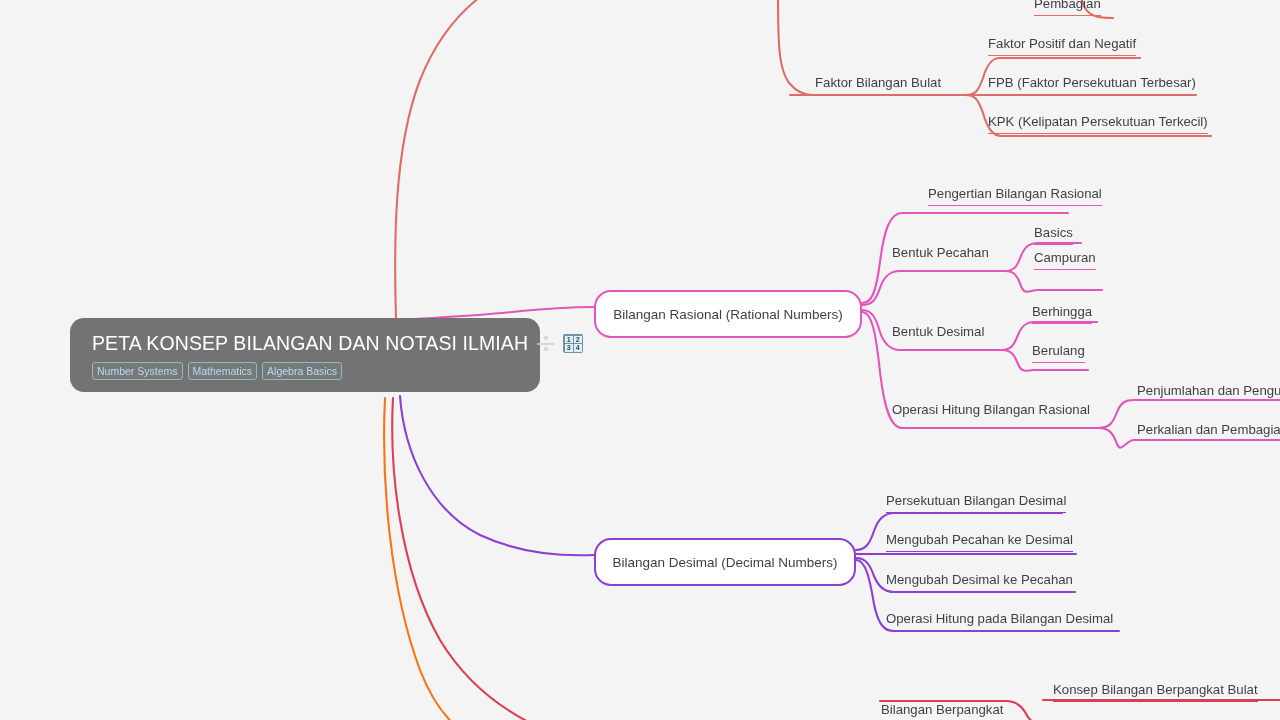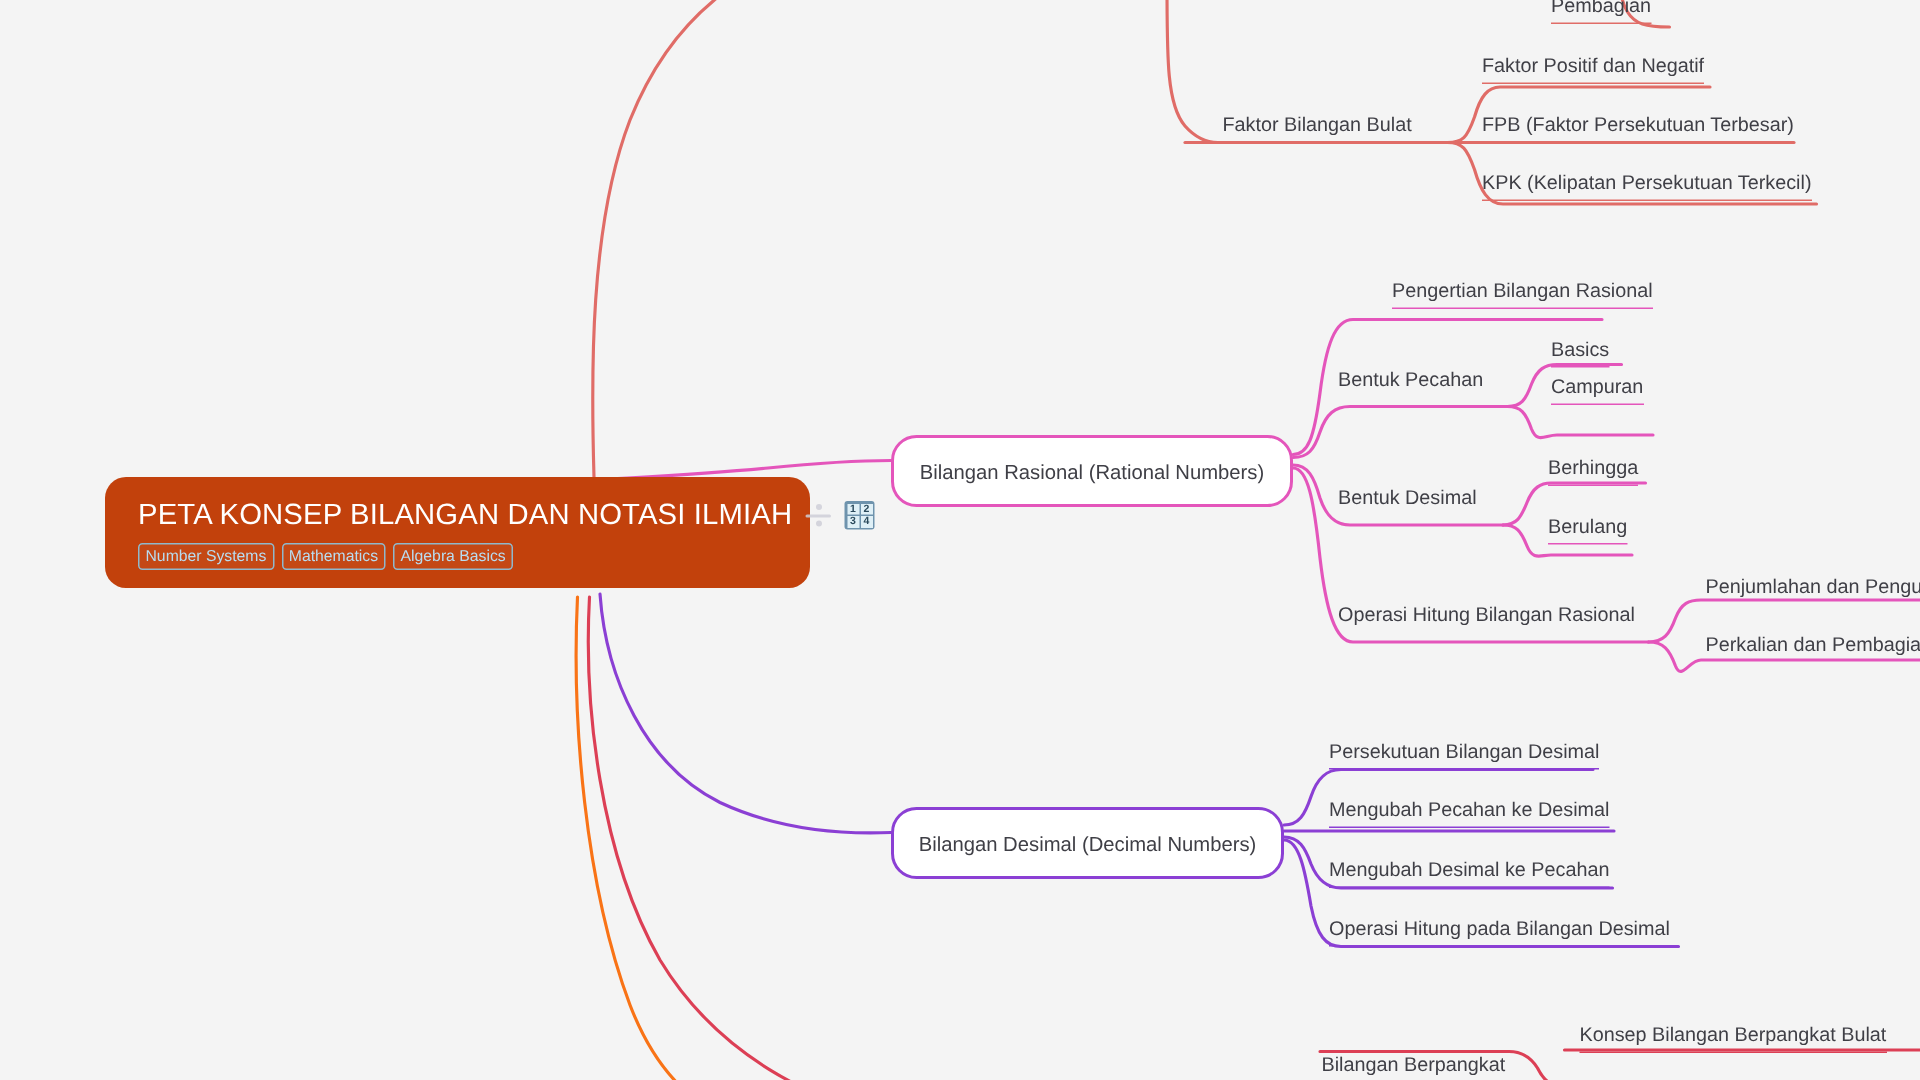--- a/index.html
+++ b/index.html
@@ -23,21 +23,21 @@
     pointer-events: none;
   }
 
   
   .root-node {
     position: absolute;
     left: 70px;
     top: 318px;
     width: 470px;
     box-sizing: border-box;
-    background: #c2410c;
+    background: #737373;
     border-radius: 14px;
     padding: 14px 20px 12px 22px;
     z-index: 6;
   }
   .root-title-row {
     display: flex;
     align-items: center;
     gap: 8px;
   }
   .root-title {

